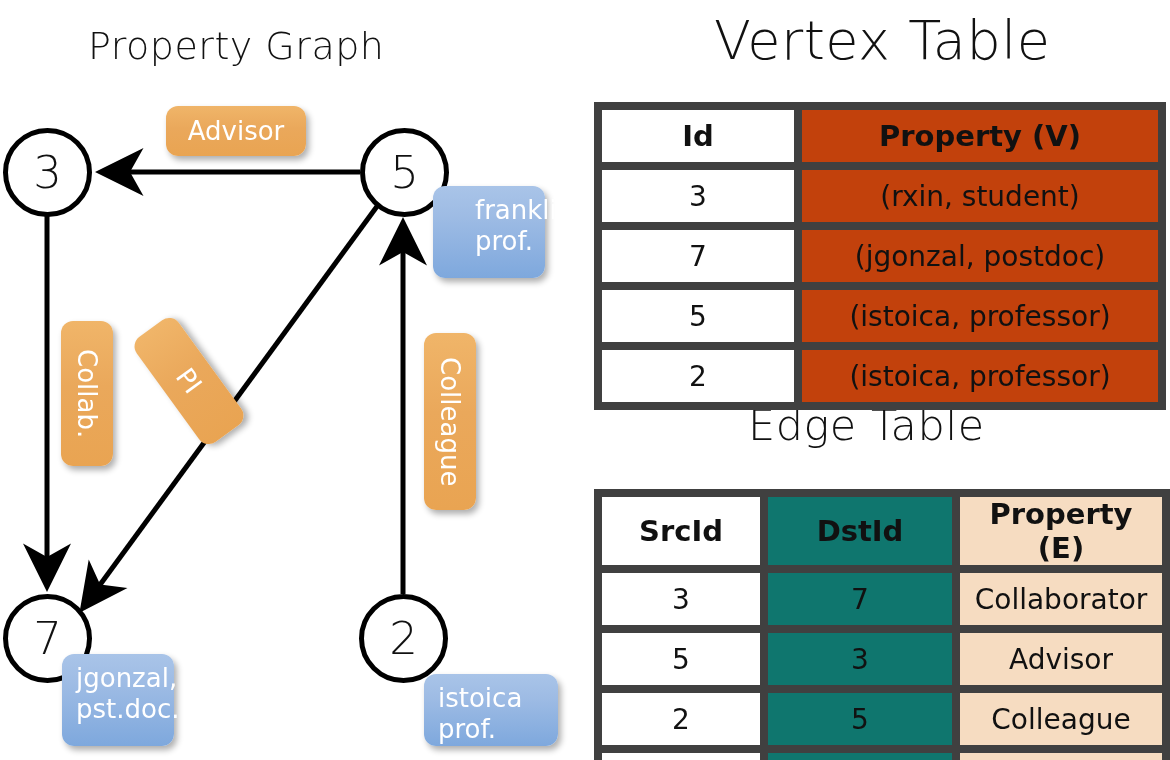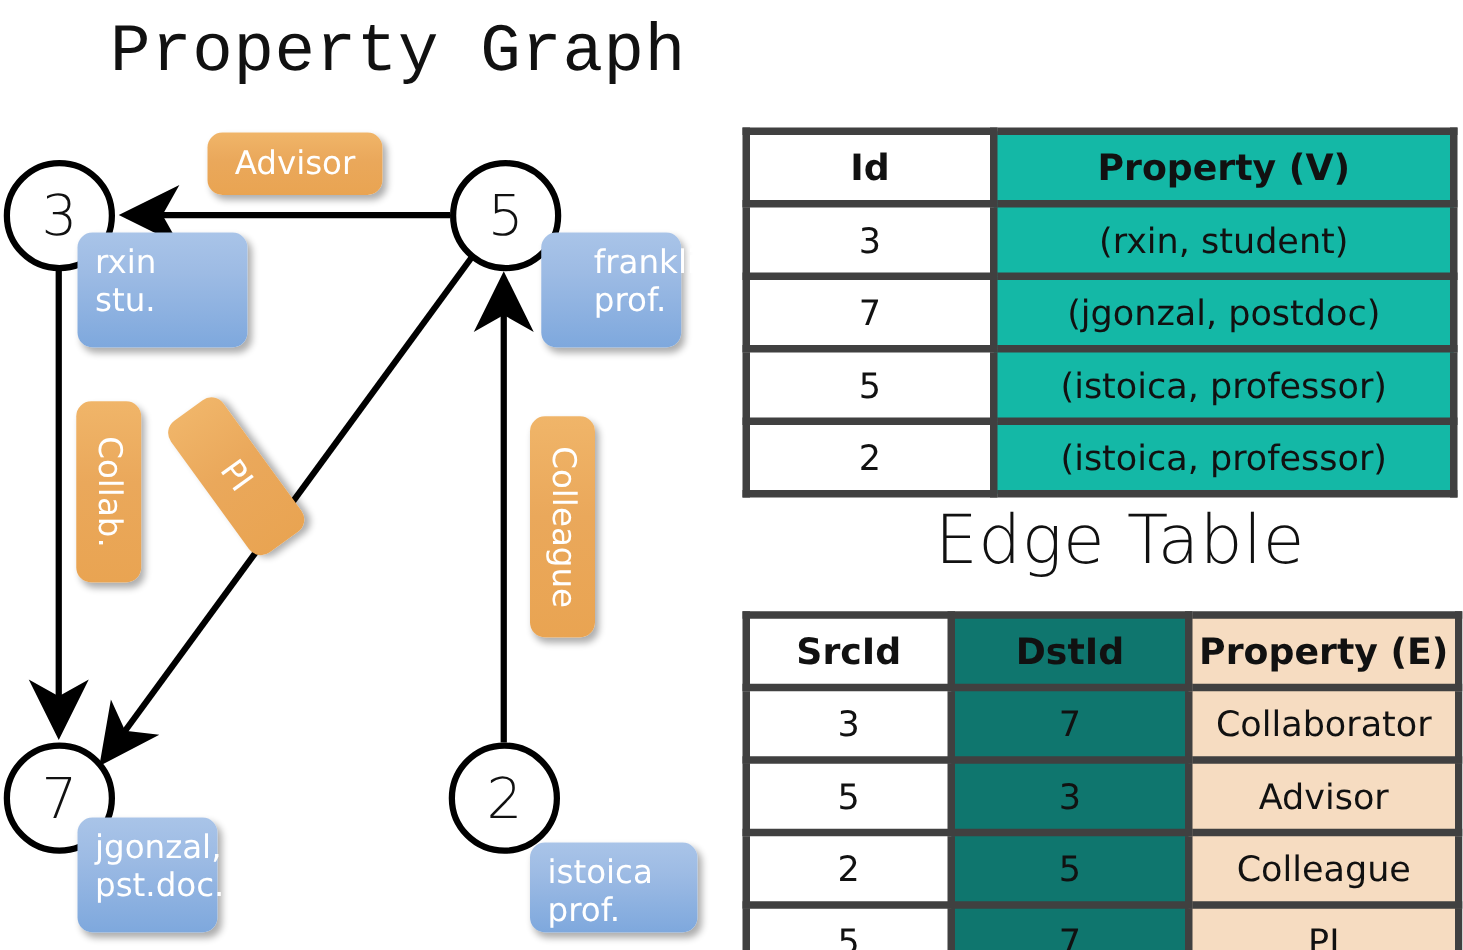--- a/index.html
+++ b/index.html
@@ -14,23 +14,23 @@
 
   
   .title{
     position:absolute;
     font-weight:300;
     color:#111;
     white-space:nowrap;
     letter-spacing:0.5px;
     font-family:"DejaVu Sans", sans-serif;
   }
-  #title-property-graph{left:88px;top:12px;font-size:54px;font-family:Liberation Mono, monospace;}
+  #title-property-graph{left:88px;top:24px;font-size:38px;}
   #title-vertex-table{left:714px;top:9px;font-size:54px;}
-  #title-edge-table{left:748px;top:400px;font-size:54px;}
+  #title-edge-table{left:748px;top:400px;font-size:43px;}
 
   
   #graph-svg{position:absolute;left:0;top:0;width:585px;height:760px;}
 
   .node-circle{
     position:absolute;
     border:5px solid #000;
     border-radius:50%;
     background:#fff;
     box-sizing:border-box;
@@ -78,46 +78,47 @@
     position:absolute;
     border-collapse:collapse;
     table-layout:fixed;
     font-family:"DejaVu Sans", sans-serif;
   }
   table.vtx{left:594px;top:102px;width:572px;}
   table.edg{left:594px;top:489px;width:576px;}
 
   table.vtx td, table.vtx th,
   table.edg td, table.edg th{
-    border:6px solid #404040;
+    border:8px solid #404040;
     text-align:center;
     font-weight:400;
     color:#111;
     font-size:28px;
     height:52px;
     padding:0 4px;
   }
   table.vtx th, table.edg th{font-weight:700;font-size:29px;}
 
-  .cell-blue{background:#14b8a6;margin-top:11px;}
+  .cell-blue{background:#c2410c;margin-top:11px;}
   .cell-peach{background:#f6dcc1;}
 
   
   .vtx-id{width:184px;background:#fff;}
   .edg-src{width:150px;background:#fff;}
   .edg-dst{width:176px;background:#0f766e;}
   .sepcol{border-left-width:4px !important;}
 </style>
 </head>
 <body>
 
 <div class="stage">
 
   <div class="title" id="title-property-graph">Property Graph</div>
 
+  <div class="title" id="title-vertex-table">Vertex Table</div>
 
   <div class="title" id="title-edge-table">Edge Table</div>
 
   <svg id="graph-svg" viewBox="0 0 585 760" xmlns="http://www.w3.org/2000/svg">
     <defs>
       <marker id="arrowhead" markerWidth="11" markerHeight="11" refX="9" refY="5.2" orient="auto" markerUnits="strokeWidth">
         <path d="M0.5,0.4 L10.2,5.2 L0.5,10 L3.2,5.2 Z" fill="#000"></path>
       </marker>
     </defs>
 
@@ -144,24 +145,20 @@
   <div class="node-circle" style="left:360px;top:128px;width:89px;height:89px;">
     <span>5</span>
   </div>
   <div class="node-circle" style="left:3px;top:594px;width:89px;height:89px;">
     <span>7</span>
   </div>
   <div class="node-circle" style="left:359px;top:594px;width:89px;height:89px;">
     <span>2</span>
   </div>
 
-  <div class="prop-box" style="left:62px;top:186px;width:136px;height:92px;">
-    <span>rxin</span>
-    <span>stu.</span>
-  </div>
 
   <div class="prop-box" style="left:433px;top:186px;width:112px;height:92px;padding-left:42px;">
     <span>franklin,</span>
     <span>prof.</span>
   </div>
 
   <div class="prop-box" style="left:62px;top:654px;width:112px;height:92px;">
     <span>jgonzal,</span>
     <span>pst.doc.</span>
   </div>

